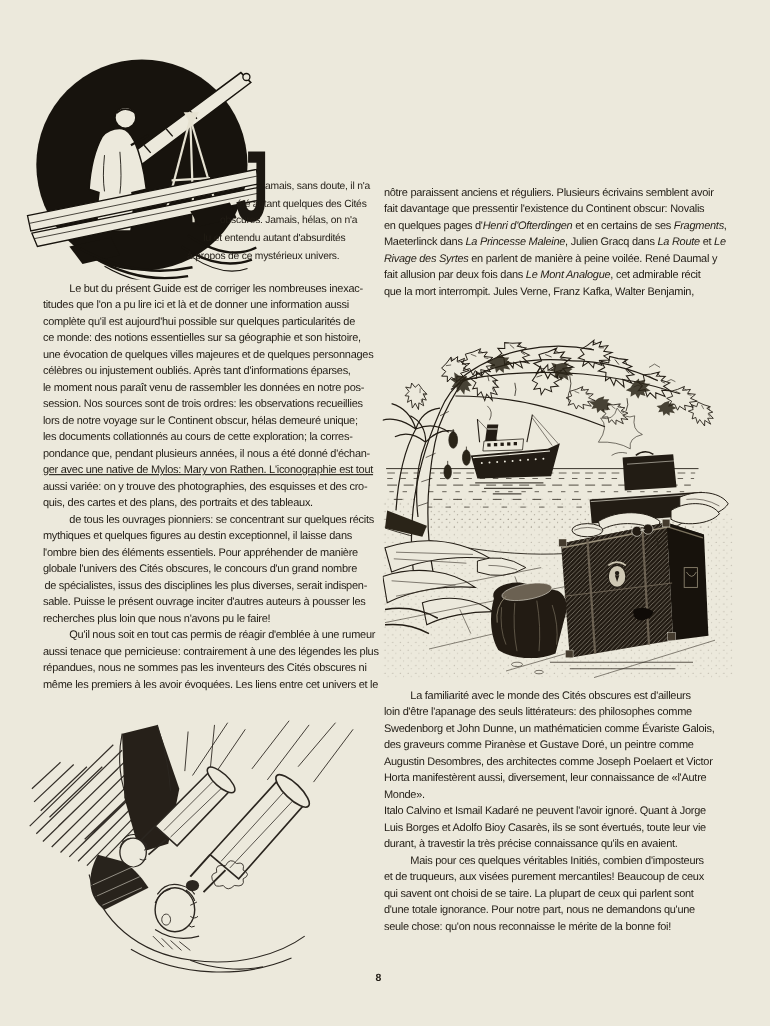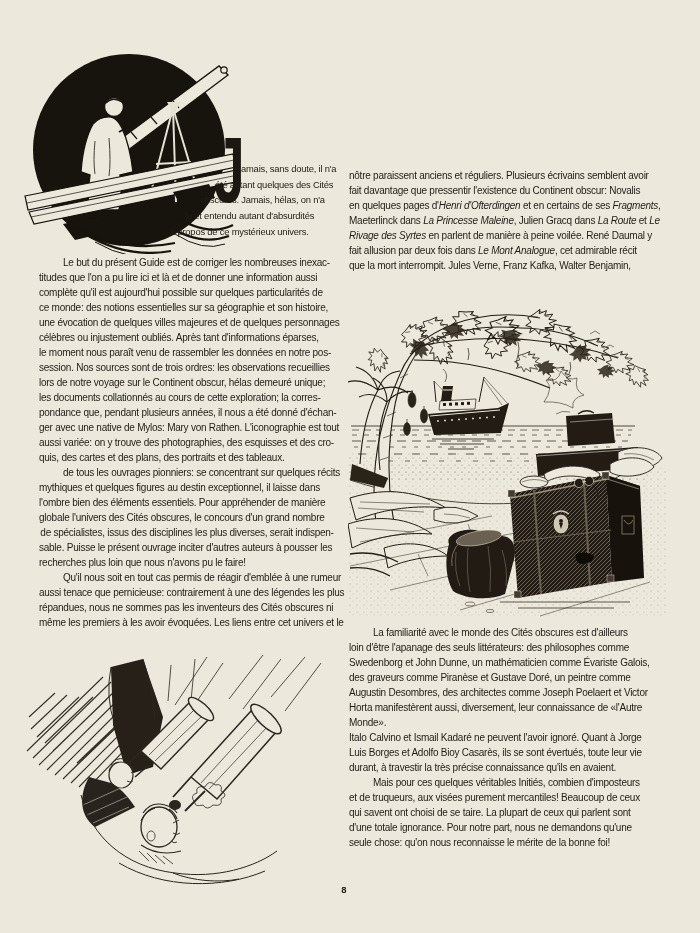--- a/index.html
+++ b/index.html
@@ -108,21 +108,21 @@
         <div class="tline" style="word-spacing: 0px;">titudes que l'on a pu lire ici et là et de donner une information aussi</div>
         <div class="tline" style="word-spacing: 0px;">complète qu'il est aujourd'hui possible sur quelques particularités de</div>
         <div class="tline" style="word-spacing: 0px;">ce monde: des notions essentielles sur sa géographie et son histoire,</div>
         <div class="tline" style="word-spacing: 0px;">une évocation de quelques villes majeures et de quelques personnages</div>
         <div class="tline" style="word-spacing: 0px;">célèbres ou injustement oubliés. Après tant d'informations éparses,</div>
         <div class="tline" style="word-spacing: 0px;">le moment nous paraît venu de rassembler les données en notre pos-</div>
         <div class="tline" style="word-spacing: 0px;">session. Nos sources sont de trois ordres: les observations recueillies</div>
         <div class="tline" style="word-spacing: 0px;">lors de notre voyage sur le Continent obscur, hélas demeuré unique;</div>
         <div class="tline" style="word-spacing: 0px;">les documents collationnés au cours de cette exploration; la corres-</div>
         <div class="tline" style="word-spacing: 0px;">pondance que, pendant plusieurs années, il nous a été donné d'échan-</div>
-        <div class="tline" style="word-spacing: 0px;">ger avec une native de Mylos: Mary von Rathen. L'iconographie est tout</div>
+        <div class="tline" style="word-spacing: 0px; text-decoration: underline;">ger avec une native de Mylos: Mary von Rathen. L'iconographie est tout</div>
         <div class="tline" style="word-spacing: 0px;">aussi variée: on y trouve des photographies, des esquisses et des cro-</div>
         <div class="tline lastline">quis, des cartes et des plans, des portraits et des tableaux.</div>
       </div>
       <div class="para indent">
         <div class="tline" style="word-spacing: 0px;">de tous les ouvrages pionniers: se concentrant sur quelques récits</div>
         <div class="tline" style="word-spacing: 0px;">mythiques et quelques figures au destin exceptionnel, il laisse dans</div>
         <div class="tline" style="word-spacing: 0px;">l'ombre bien des éléments essentiels. Pour appréhender de manière</div>
         <div class="tline" style="word-spacing: 0px;">globale l'univers des Cités obscures, le concours d'un grand nombre</div>
         <div class="tline" style="word-spacing: 0px; text-align: center;">de spécialistes, issus des disciplines les plus diverses, serait indispen-</div>
         <div class="tline" style="word-spacing: 0px;">sable. Puisse le présent ouvrage inciter d'autres auteurs à pousser les</div>

